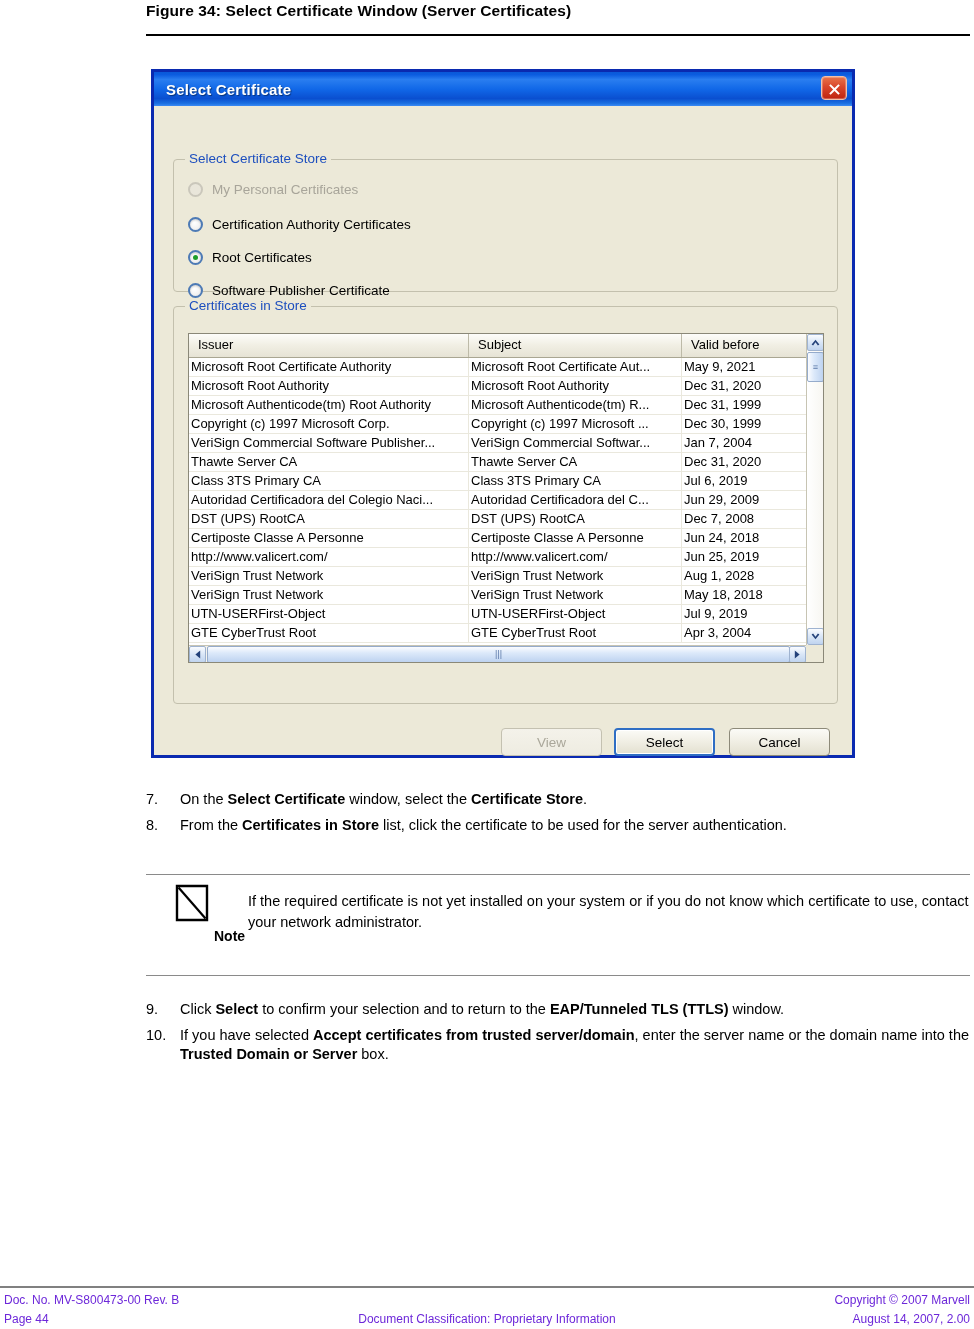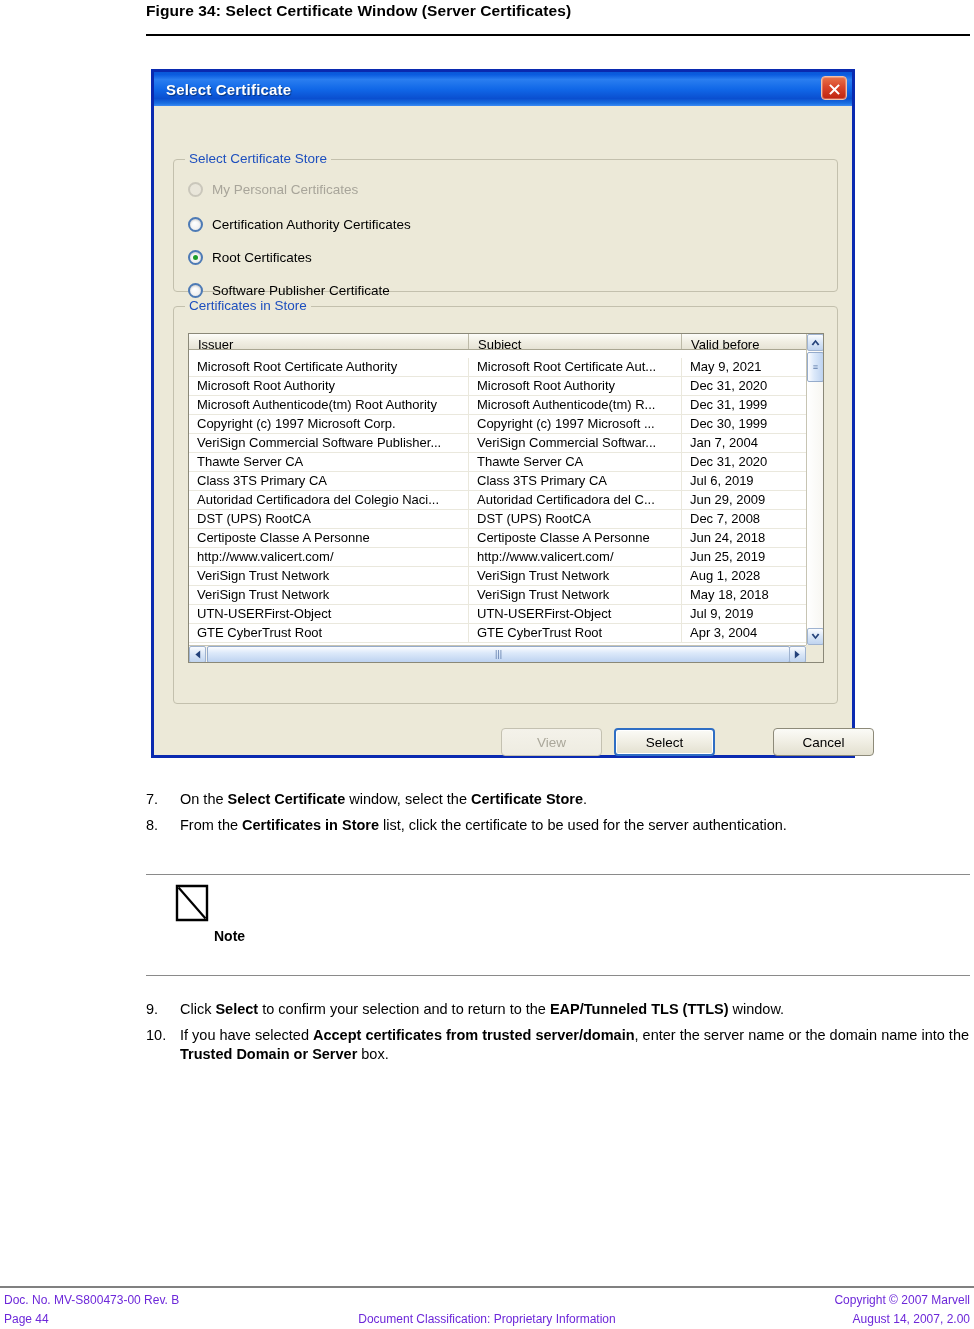--- a/index.html
+++ b/index.html
@@ -106,40 +106,40 @@
   
   .listview {
     position:absolute; left:14px; top:26px;
     width:636px; height:330px;
     background:#fff;
     border:1px solid #8a8878;
     overflow:hidden;
   }
   .lv-inner { position:absolute; left:0; top:0; right:17px; bottom:17px; }
   .lv-head {
-    display:flex; height:16px;
+    display:flex; height:24px;
     background: linear-gradient(to bottom, #fdfdfa 0%, #f1efe4 48%, #e6e3d5 100%);
     border-bottom:1px solid #a9a692;
   }
   .lv-head .th {
     font-size:13px; color:#000;
     padding:3px 0 0 9px;
     border-right:1px solid #bdbaa8;
     overflow:hidden; white-space:nowrap;
     cursor:pointer;
   }
   .col-issuer  { width:280px; flex:0 0 280px; }
   .col-subject { width:213px; flex:0 0 213px; }
   .col-valid   { flex:1 1 auto; border-right:none !important; }
 
   .lv-rows { position:absolute; left:0; right:0; top:24px; bottom:0; overflow:hidden; }
   .lv-row { display:flex; height:19px; border-bottom:1px solid #eae8dd; cursor:pointer; }
   .lv-row .td {
     font-size:13px; color:#000;
-    padding:1px 0 0 8px;
+    padding:1px 0 0 2px;
     white-space:nowrap; overflow:hidden;
     border-right:1px solid #eae8dd;
   }
   .lv-row .col-valid { border-right:none; }
 
   
   .vscroll {
     position:absolute; right:0; top:0; bottom:17px; width:17px;
     background:#f5f4ee;
     border-left:1px solid #c7c4b3;
@@ -195,21 +195,21 @@
     cursor:pointer;
   }
   .btn.disabled { color:#aaa79a; border-color:#c4c1b1; cursor:default;
     background: linear-gradient(to bottom, #f4f2ea 0%, #eeece1 100%); }
   .btn.default {
     border:2px solid #2f6ec4;
     box-shadow: inset 0 0 0 1px #ffffff;
   }
   #btn-view   { left:347px; top:622px; }
   #btn-select { left:460px; top:622px; }
-  #btn-cancel { left:575px; top:622px;margin-left:44px; }
+  #btn-cancel { left:575px; top:622px; }
 
   
   .step {
     position:absolute; font-size:14.5px; line-height:19px; color:#000;
   }
   .step .num { position:absolute; left:0; top:0; width:34px; }
   .step .txt { display:block; margin-left:34px; }
   .step b { font-weight:bold; }
 
   
@@ -423,20 +423,21 @@
   </div>
 
   <div class="rule" style="top:874px;"></div>
   <div class="note-icon">
     <svg width="36" height="38" viewBox="0 0 36 38">
       <path d="M3 2 L33 2 L33 36 L3 36 Z" fill="none" stroke="#000" stroke-width="2.4"></path>
       <path d="M4.5 3.5 L31.5 34.5" fill="none" stroke="#000" stroke-width="2.2"></path>
     </svg>
   </div>
   <div class="note-label">Note</div>
+  <div class="note-text">If the required certificate is not yet installed on your system or if you do not know which certificate to use, contact your network administrator.</div>
   <div class="rule" style="top:975px;"></div>
 
   <div class="step" id="step-9" style="left:146px; top:1000px; width:828px;">
     <span class="num">9.</span>
       <span class="txt"><span>Click </span><b>Select</b><span> to confirm your selection and to return to the </span><b>EAP/Tunneled TLS (TTLS)</b><span> window.</span></span>
   </div>
   <div class="step" id="step-10" style="left:146px; top:1026px; width:828px;">
     <span class="num">10.</span>
       <span class="txt"><span>If you have selected </span><b>Accept certificates from trusted server/domain</b><span>, enter the server name or the domain name into the </span><b>Trusted Domain or Server</b><span> box.</span></span>
   </div>

